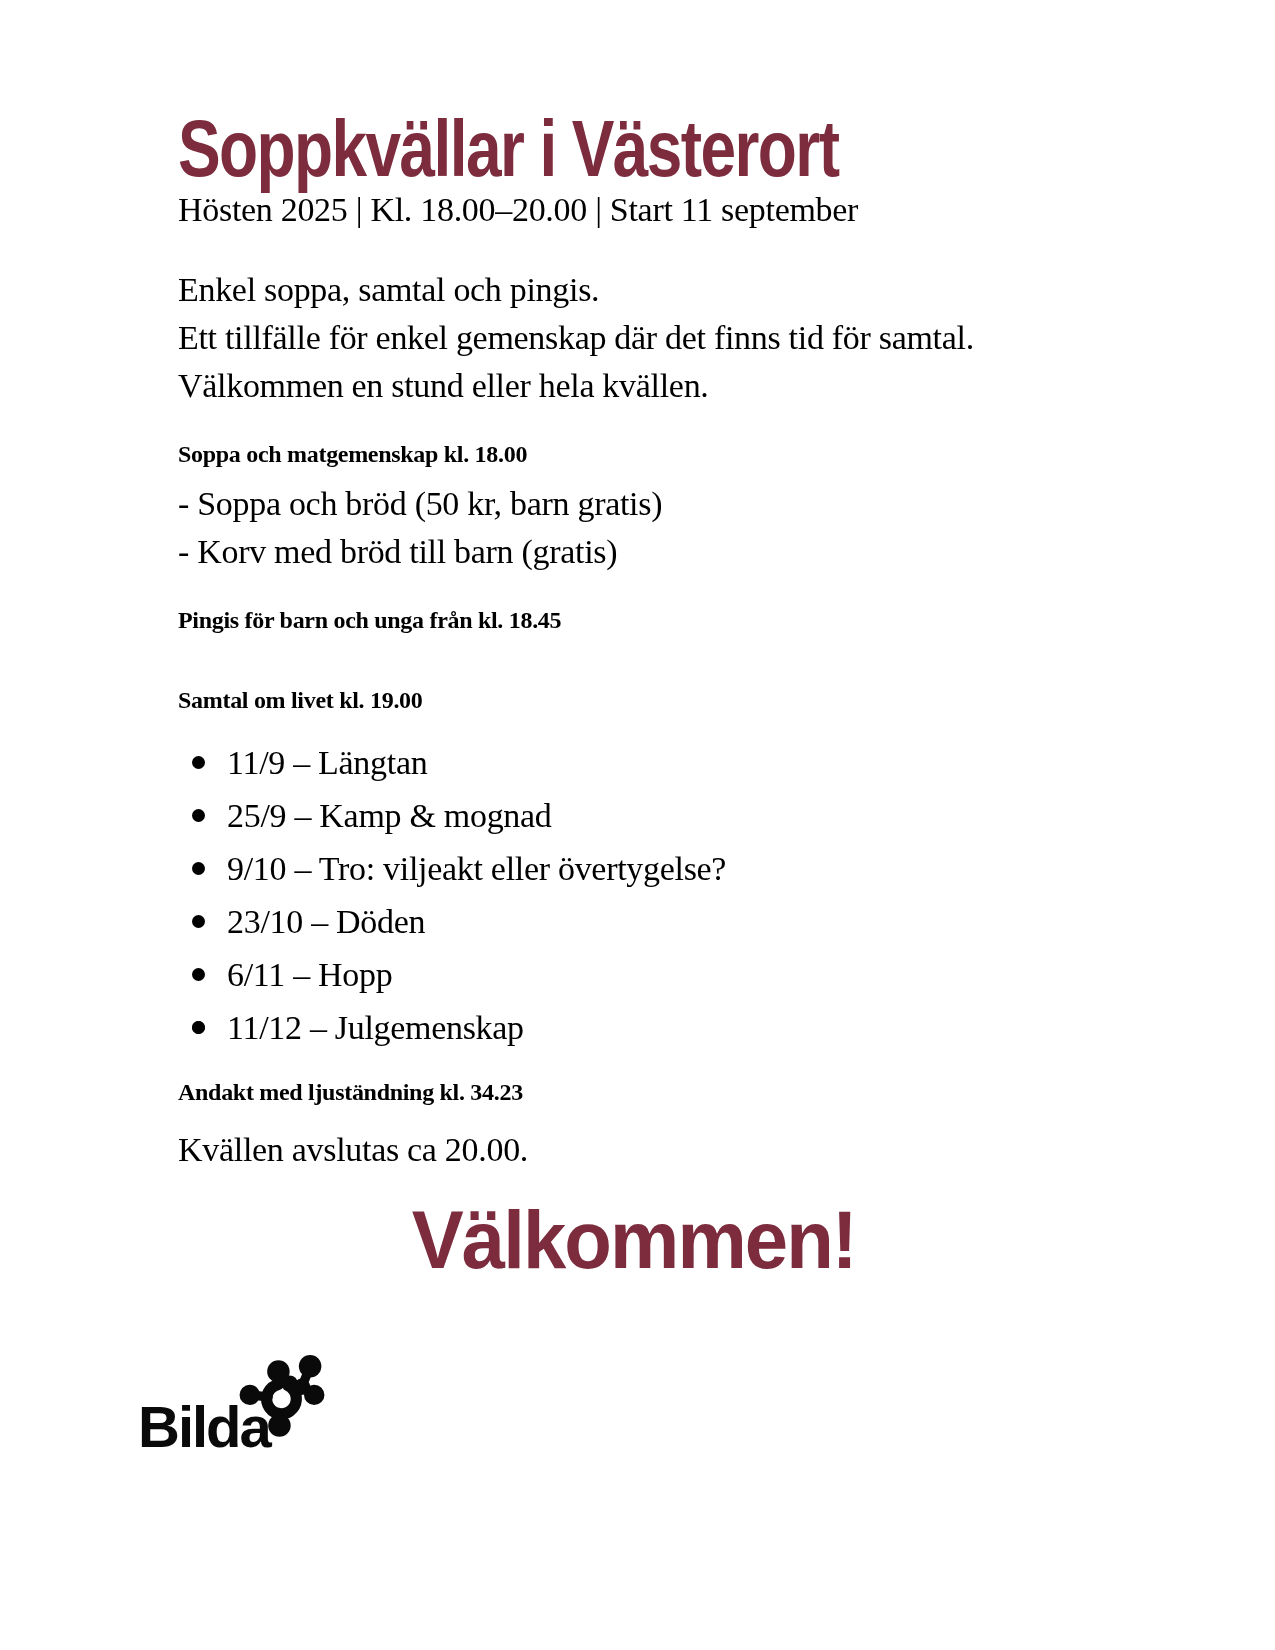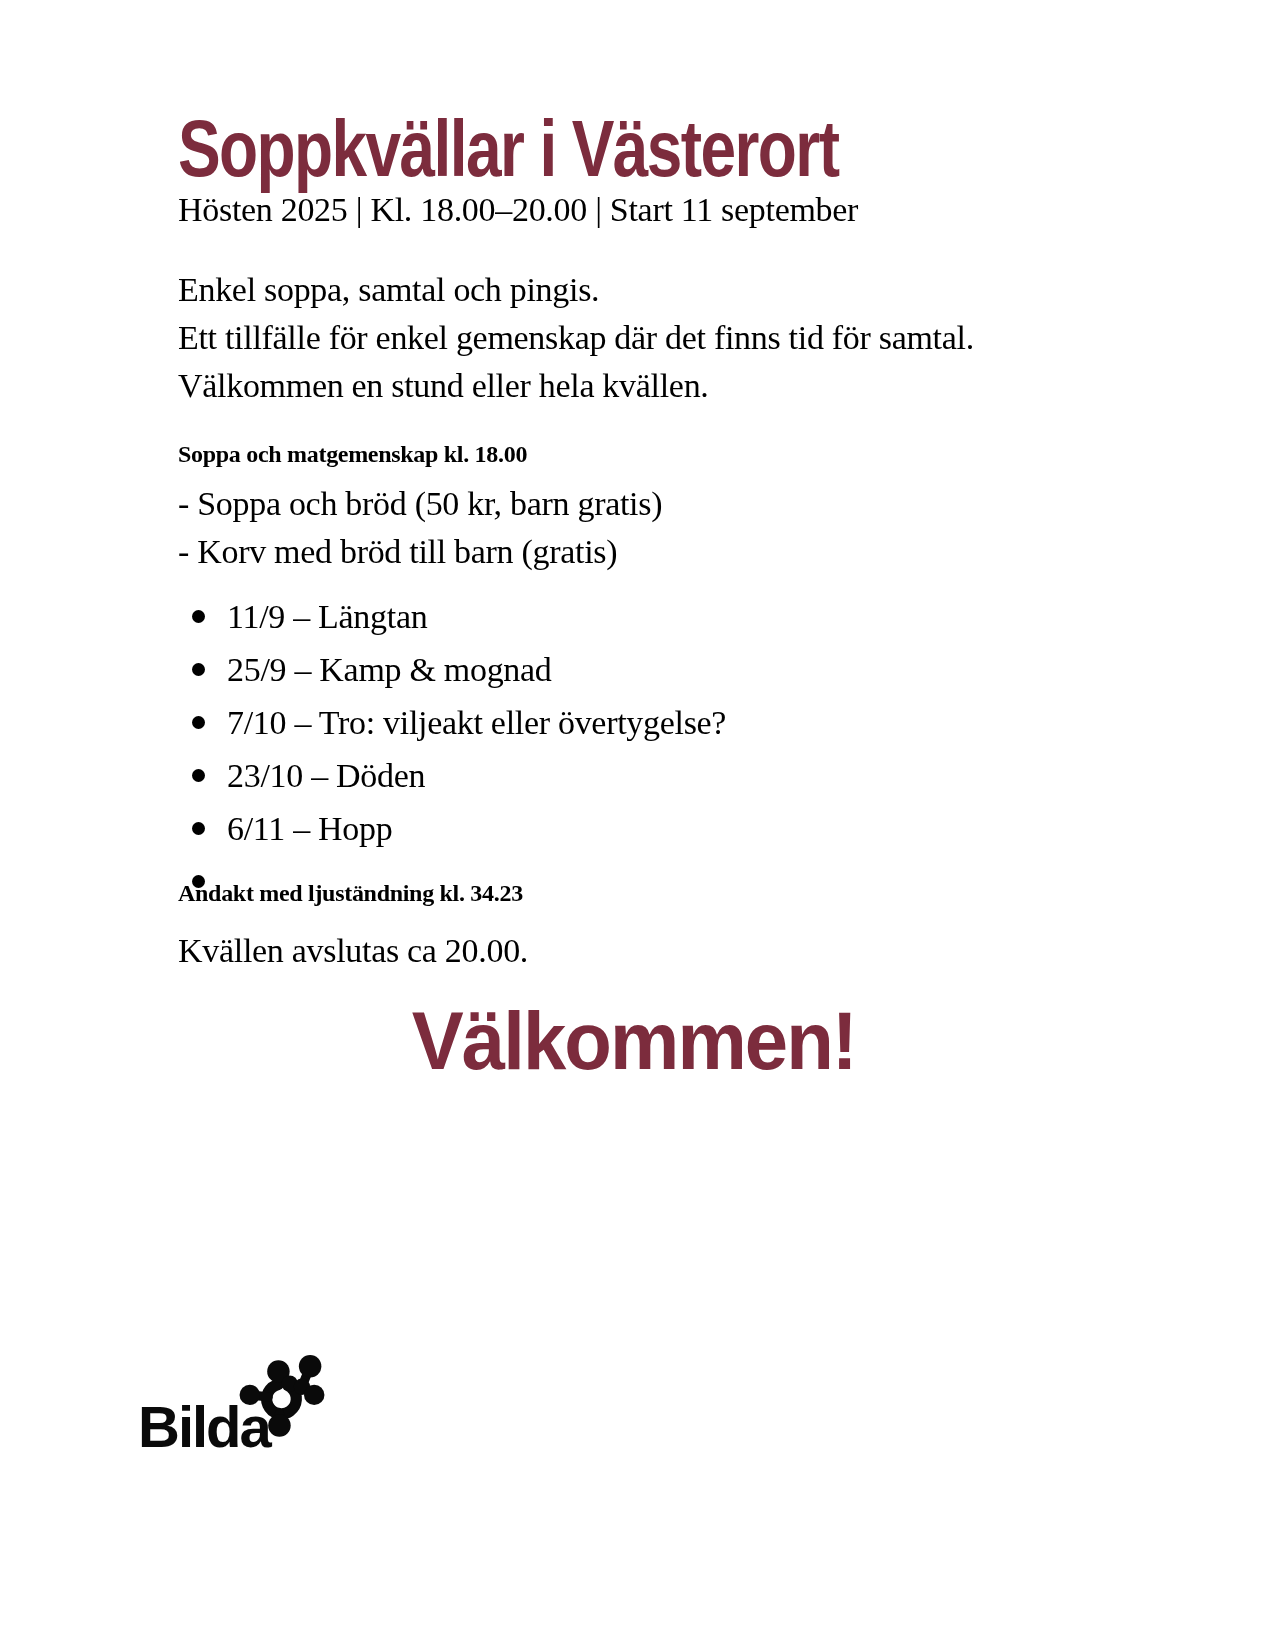--- a/index.html
+++ b/index.html
@@ -142,28 +142,31 @@
     <p class="intro">
       <span class="line">Enkel soppa, samtal och pingis.</span>
       <span class="line">Ett tillfälle för enkel gemenskap där det finns tid för samtal.</span>
       <span class="line">Välkommen en stund eller hela kvällen.</span>
     </p>
 
     <h2 class="h-soup">Soppa och matgemenskap kl. 18.00</h2>
     <p class="dash-line dash-first">- Soppa och bröd (50 kr, barn gratis)</p>
     <p class="dash-line">- Korv med bröd till barn (gratis)</p>
 
+    <h2 class="h-pingis">Pingis för barn och unga från kl. 18.45</h2>
 
+    <h2 class="h-talks">Samtal om livet kl. 19.00</h2>
     <ul class="talks">
       <li><span class="bullet-dot"></span><span>11/9 – Längtan</span></li>
       <li><span class="bullet-dot"></span><span>25/9 – Kamp &amp; mognad</span></li>
-      <li><span class="bullet-dot"></span><span>7/10 – Tro: viljeakt eller övertygelse?</span></li>
+      <li><span class="bullet-dot"></span><span>9/10 – Tro: viljeakt eller övertygelse?</span></li>
       <li><span class="bullet-dot"></span><span>23/10 – Döden</span></li>
       <li><span class="bullet-dot"></span><span>6/11 – Hopp</span></li>
       <li><span class="bullet-dot"></span></li>
+      <li><span class="bullet-dot"></span><span>11/12 – Julgemenskap</span></li>
     </ul>
 
     <h2 class="h-devotion">Andakt med ljuständning kl. 34.23</h2>
     <p class="note">Kvällen avslutas ca 20.00.</p>
 
     <div class="closing-wrap">
       <span class="closing-text">Välkommen!</span>
     </div>
 
   </div>

